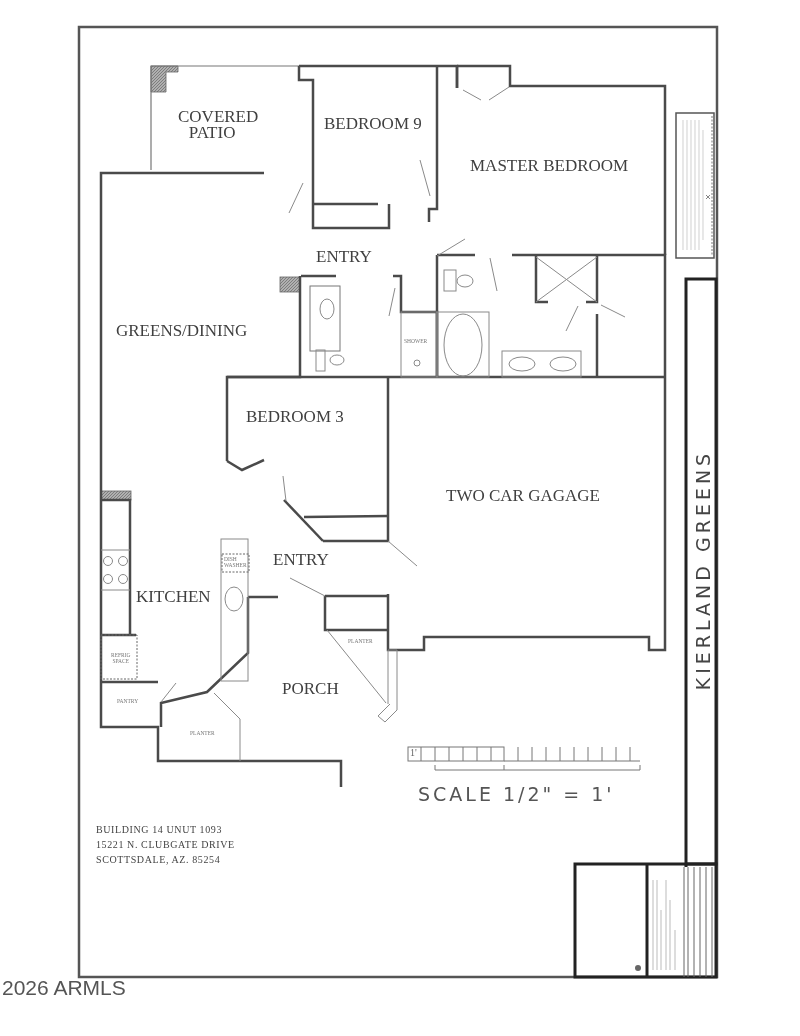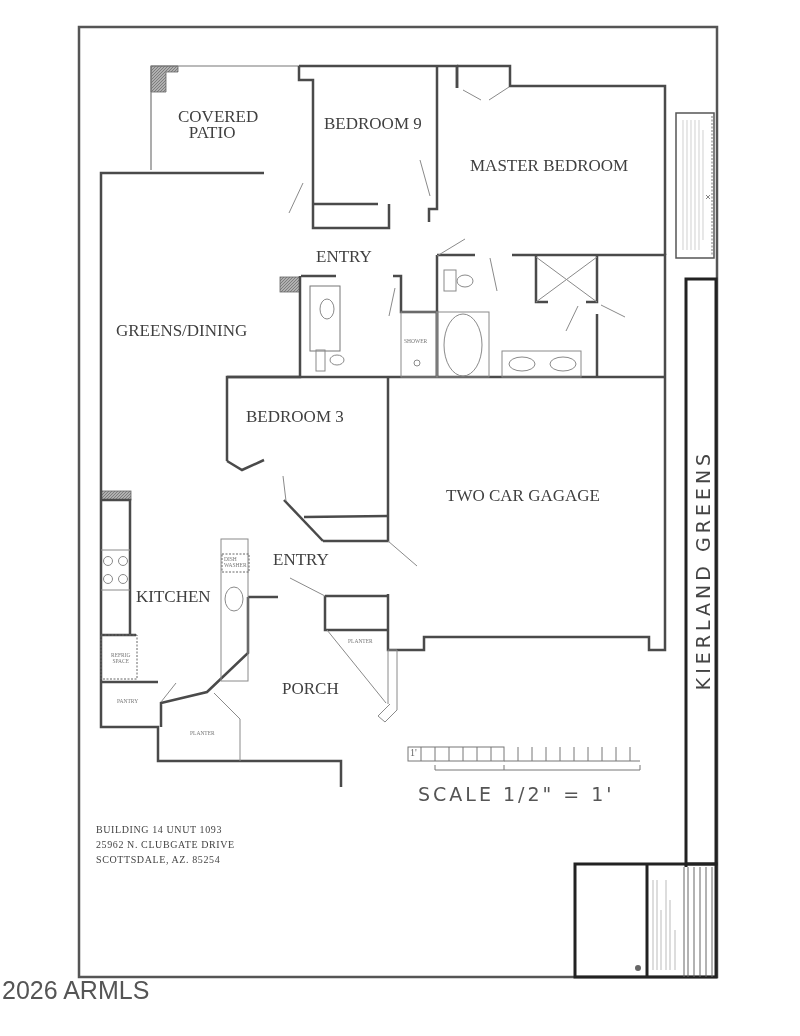--- a/index.html
+++ b/index.html
@@ -4,21 +4,21 @@
 <style>
   html, body { margin: 0; padding: 0; background: #ffffff; }
   body { width: 800px; height: 1036px; position: relative; overflow: hidden; }
   #plan { position: absolute; left: 0; top: 0; width: 800px; height: 1036px; }
   .lbl { position: absolute; font-family: "Liberation Serif", serif; color: #404040; font-size: 17px; line-height: 18px; text-align: center; white-space: nowrap; }
   .lbl-sm { position: absolute; font-family: "Liberation Serif", serif; color: #777; font-size: 5.5px; line-height: 6px; text-align: center; white-space: nowrap; }
   .addr { position: absolute; left: 96px; top: 822px; font-family: "Liberation Serif", serif; color: #444; font-size: 10px; line-height: 15px; letter-spacing: 0.6px; }
   .addr div { white-space: nowrap; }
   .scale-text { position: absolute; left: 418px; top: 783px; font-family: "DejaVu Sans", sans-serif; color: #555; font-size: 19px; letter-spacing: 3px; white-space: nowrap; }
   .vtitle { position: absolute; left: 703px; top: 570px; transform: translate(-50%, -50%) rotate(-90deg); font-family: "DejaVu Sans", sans-serif; color: #444; font-size: 19px; letter-spacing: 4px; white-space: nowrap; }
-  .copyright { position: absolute; left: 2px; top: 976px; font-family: "Liberation Sans", sans-serif; color: #555; font-size: 25px; font-weight: 300; letter-spacing: 0px; white-space: nowrap; text-align: center; }
+  .copyright { position: absolute; left: 2px; top: 976px; font-family: "Liberation Sans", sans-serif; color: #555; font-size: 21px; font-weight: 300; letter-spacing: 0px; white-space: nowrap; text-align: center; }
 </style>
 </head>
 <body>
 
 <svg id="plan" viewBox="0 0 800 1036">
   <defs>
     <pattern id="hatch" width="3" height="3" patternUnits="userSpaceOnUse">
       <rect width="3" height="3" fill="#b0b0b0"></rect>
       <path d="M0 3 L3 0" stroke="#707070" stroke-width="0.8"></path>
     </pattern>
@@ -210,17 +210,17 @@
 <div class="lbl-sm" style="left:348px;top:638px;">PLANTER</div>
 <div class="lbl-sm" style="left:190px;top:730px;">PLANTER</div>
 
 <div style="position:absolute;left:410px;top:747px;font-family:'Liberation Serif',serif;font-size:10px;color:#666;">1'</div>
 <div class="scale-text">SCALE 1/2" = 1'</div>
 
 <div class="vtitle">KIERLAND GREENS</div>
 
 <div class="addr">
   <div>BUILDING 14 UNUT 1093</div>
-  <div>25962 N. CLUBGATE DRIVE</div>
+  <div>15221 N. CLUBGATE DRIVE</div>
   <div>SCOTTSDALE, AZ. 85254</div>
 </div>
 
 <div class="copyright">2026 ARMLS</div>
 
 </body></html>

